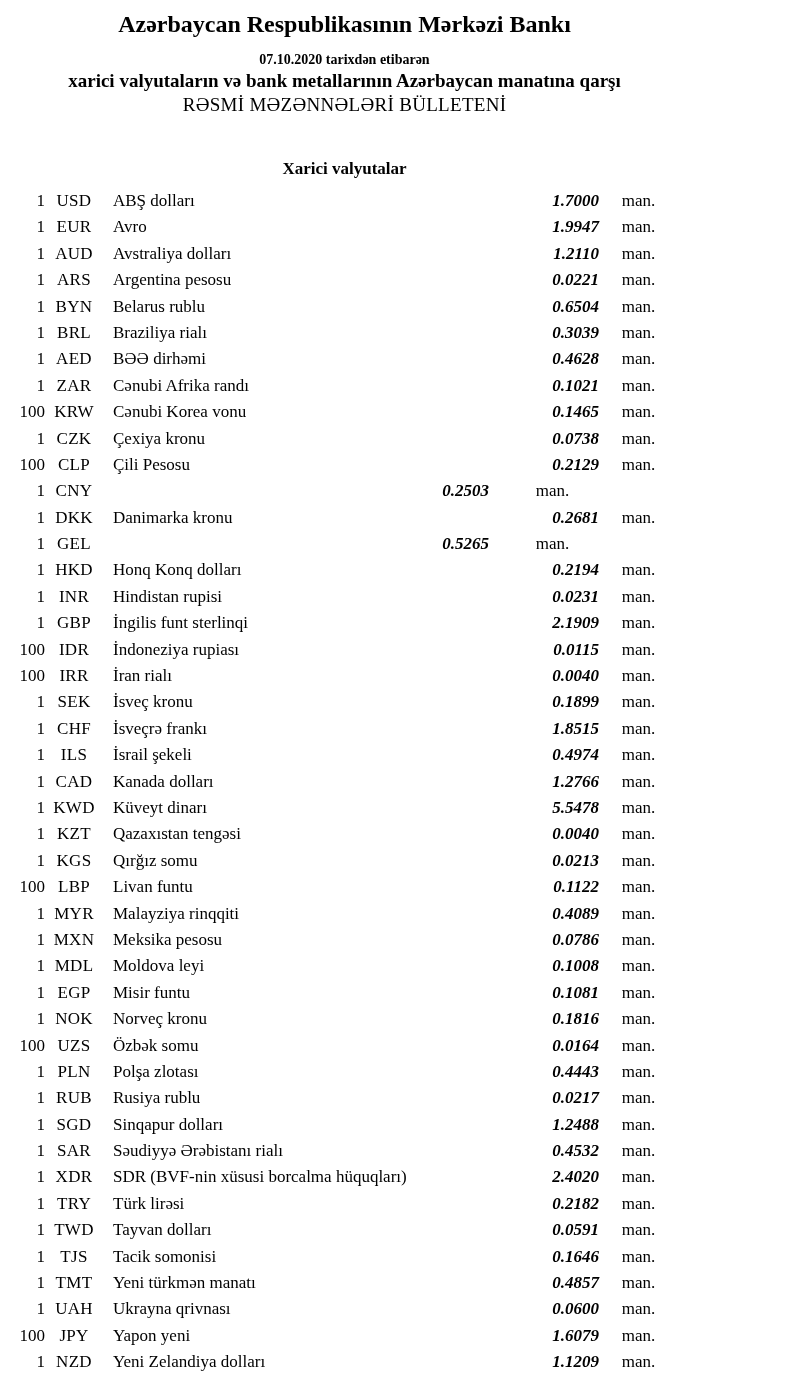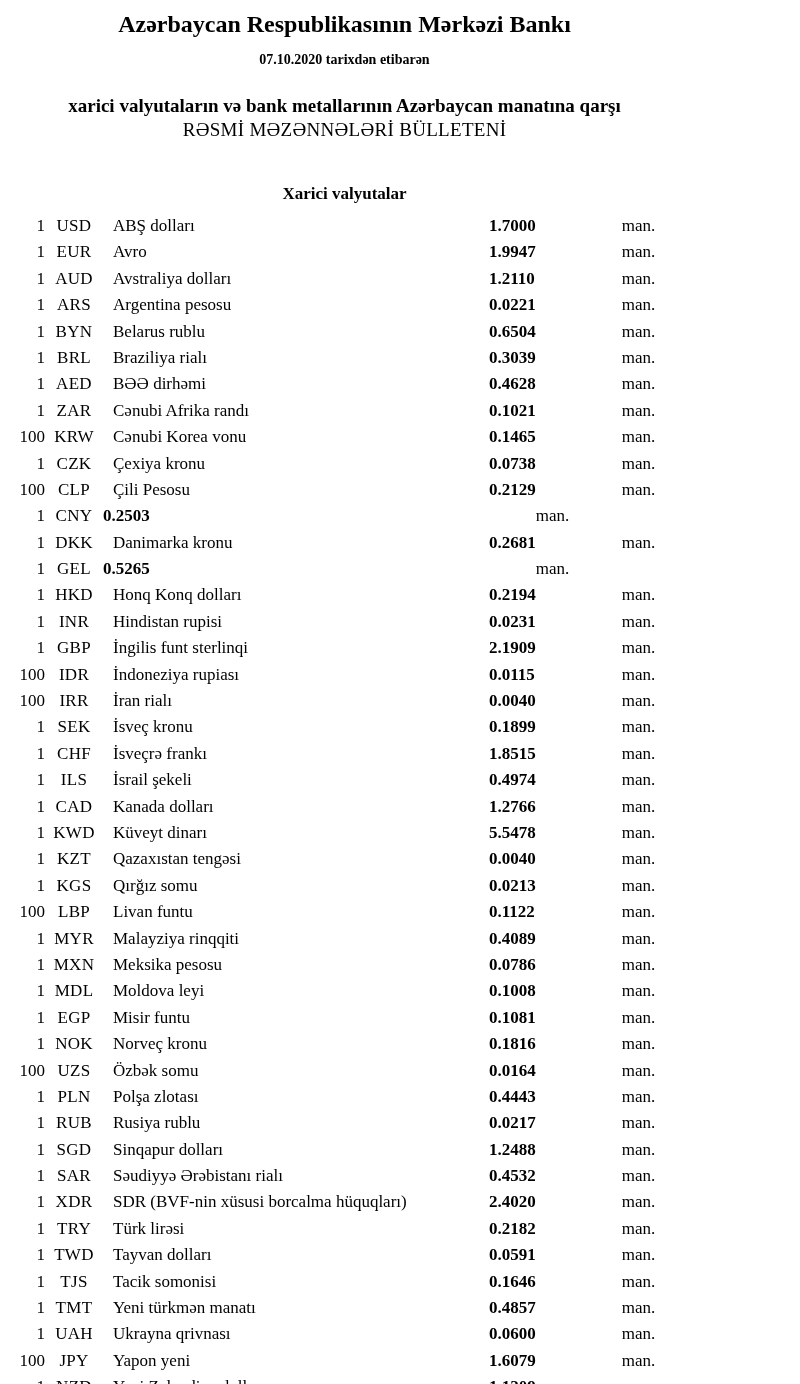--- a/index.html
+++ b/index.html
@@ -28,21 +28,21 @@
   .doc-date {
     font-size: 14px;
     font-weight: 700;
     line-height: 20px;
     margin-top: 13px;
   }
   .doc-subtitle {
     font-size: 19px;
     font-weight: 700;
     line-height: 21px;
-    margin-top: 25px;
+    margin-top: 0;
   }
   .doc-bulletin {
     font-size: 19px;
     font-weight: 400;
     line-height: 22px;
     margin-top: 3px;
     letter-spacing: 0.3px;
   }
   .section-title {
     text-align: center;
@@ -59,21 +59,21 @@
     grid-template-columns: 45px 58px 1fr 110px 62px;
     height: 26.4px;
     align-items: center;
     padding-right: 28px;
     font-size: 17px;
     line-height: 26.4px;
   }
   .cell-qty   { text-align: right; }
   .cell-code  { text-align: center; letter-spacing: 0.3px; }
   .cell-name  { text-align: left; padding-left: 10px; white-space: nowrap; }
-  .cell-rate  { text-align: left; font-weight: 700; }
+  .cell-rate  { text-align: right; font-weight: 700; font-style: italic; }
   .cell-unit  { text-align: center; padding-left: 17px; }
 </style>
 </head>
 <body>
 
 <div class="page">
 
   <div class="doc-header">
     <h1 class="doc-title">Azərbaycan Respublikasının Mərkəzi Bankı</h1>
     <div class="doc-date">07.10.2020 tarixdən etibarən</div>

